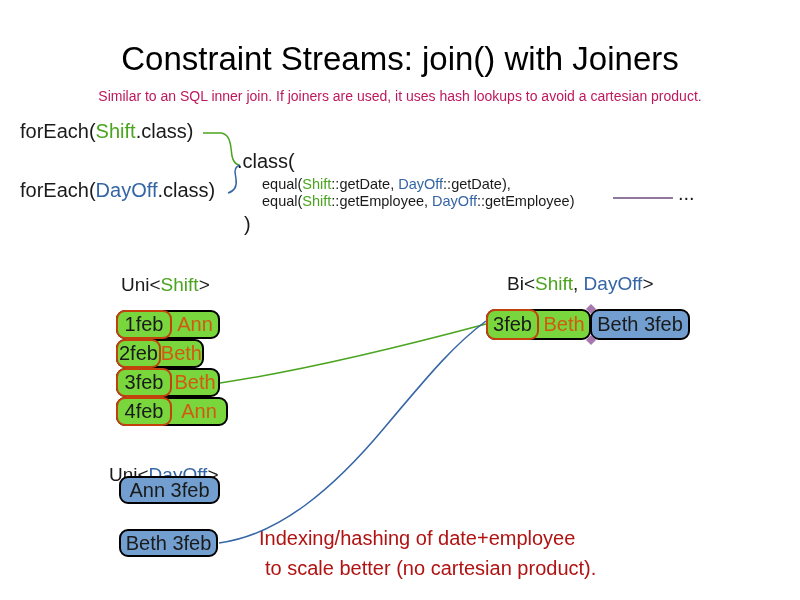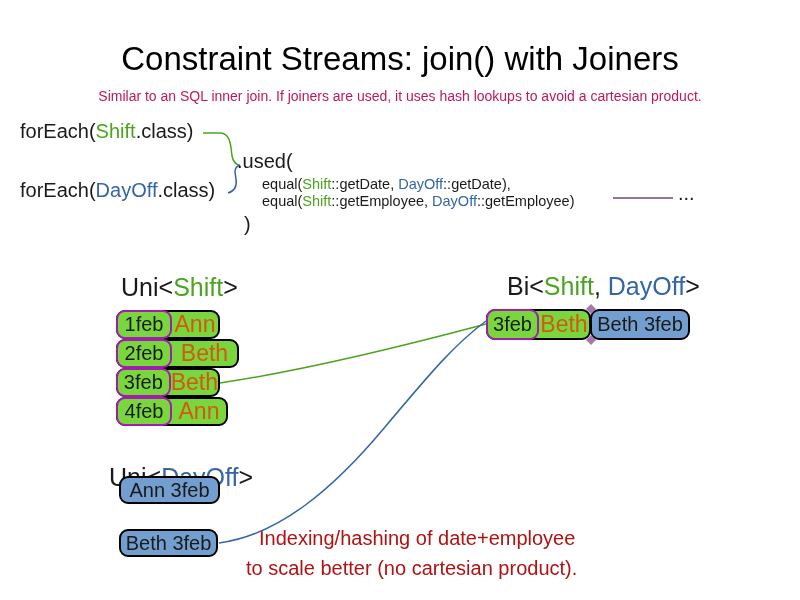--- a/index.html
+++ b/index.html
@@ -4,35 +4,35 @@
 <style>
   html,body{margin:0;padding:0;background:#fff;}
   body{width:800px;height:600px;position:relative;overflow:hidden;
        font-family:"Liberation Sans",sans-serif;color:var(--ink,#1a1a1a);}
   .abs{position:absolute;white-space:pre;line-height:1;}
   .center{left:0;width:800px;text-align:center;margin-top:21px;}
   .title{top:21px;font-size:33px;color:#000;}
   .subtitle{top:68px;font-size:14px;color:#be185d;}
   .fs20{font-size:20px;text-align:right;}
   .fs14{font-size:14.5px;text-align:right;}
-  .fs19{font-size:25px;}
+  .fs19{font-size:19px;}
   .green{color:var(--green);}
   .blue{color:var(--blue);}
   .note{color:var(--red);font-size:20px;}
   svg.layer{position:absolute;left:0;top:0;pointer-events:none;}
   .under{z-index:1;} .over{z-index:4;}
   .row{position:absolute;box-sizing:border-box;border:2px solid #000;border-radius:9px;
        display:flex;align-items:center;z-index:2;}
   .row.greenbg{background:var(--box-green);}
   .row.bluebg{background:var(--box-blue);justify-content:center;font-size:20px;}
-  .datebox{box-sizing:border-box;border:2px solid #a21caf;border-radius:9px;
+  .datebox{box-sizing:border-box;border:2px solid #c2410c;border-radius:9px;
            background:var(--box-green);height:calc(100% + 4px);margin:-2px 0 -2px -2px;
            display:flex;align-items:center;justify-content:center;font-size:20px;}
   .namecell{flex:1;display:flex;align-items:center;justify-content:center;
-            font-size:23px;color:var(--orange);}
+            font-size:20px;color:var(--orange);}
   .shift-date{width:56px;}
   .bi-date{width:53px;}
   .codelabel{z-index:2;}
 </style>
 </head>
 <body>
 
 <svg class="layer under" width="800" height="600" viewBox="0 0 800 600">
   <path d="M 203 133 H 221 C 228 134 230 140 231 148 L 232 156 C 233 161 235 164 239 165" fill="none" style="stroke:var(--green)" stroke-width="1.5"></path>
   <path d="M 228 193 C 235 191 237 186 236 179 L 235 172 C 235 168 237 166 240 165" fill="none" style="stroke:var(--blue)" stroke-width="1.5"></path>
@@ -41,37 +41,37 @@
   <path d="M 219 543 C 280 535 335 487 385 427 C 432 371 455 344 486 321" fill="none" style="stroke:var(--blue)" stroke-width="1.5"></path>
 </svg>
 
 <div class="abs center title">Constraint Streams: join() with Joiners</div>
 <div class="abs center subtitle">Similar to an SQL inner join. If joiners are used, it uses hash lookups to avoid a cartesian product.</div>
 
 <div class="abs fs20 codelabel" style="left:20px;top:121px"><span>forEach(</span><span class="green">Shift</span><span>.class)</span></div>
 
 <div class="abs fs20 codelabel" style="left:20px;top:180px"><span>forEach(</span><span class="blue">DayOff</span><span>.class)</span></div>
 
-<div class="abs fs20 codelabel" style="left:237px;top:151px">.used(</div>
+<div class="abs fs20 codelabel" style="left:237px;top:151px">.class(</div>
 
 <div class="abs fs14 codelabel" style="left:262px;top:177px"><span>equal(</span><span class="green">Shift</span><span>::getDate, </span><span class="blue">DayOff</span><span>::getDate),</span></div>
 
 <div class="abs fs14 codelabel" style="left:262px;top:194px"><span>equal(</span><span class="green">Shift</span><span>::getEmployee, </span><span class="blue">DayOff</span><span>::getEmployee)</span></div>
 
 <div class="abs fs20 codelabel" style="left:244px;top:214px">)</div>
 
 <div class="abs fs20 codelabel" style="left:678px;top:183px">...</div>
 
 <div class="abs fs19 codelabel" style="left:121px;top:275px"><span>Uni&lt;</span><span class="green">Shift</span><span>&gt;</span></div>
 
 <div class="row greenbg" style="left:116px;top:310px;width:104px;height:29px">
   <div class="datebox shift-date">1feb</div>
   <div class="namecell">Ann</div>
 </div>
-<div class="row greenbg" style="left:116px;top:339px;width:123px;height:29px">
+<div class="row greenbg" style="left:116px;top:339px;width:88px;height:29px">
   <div class="datebox shift-date">2feb</div>
   <div class="namecell">Beth</div>
 </div>
 <div class="row greenbg" style="left:116px;top:368px;width:104px;height:29px">
   <div class="datebox shift-date">3feb</div>
   <div class="namecell">Beth</div>
 </div>
 <div class="row greenbg" style="left:116px;top:397px;width:112px;height:29px">
   <div class="datebox shift-date">4feb</div>
   <div class="namecell">Ann</div>
@@ -84,18 +84,18 @@
   <div class="namecell">Beth</div>
 </div>
 <div class="row bluebg" style="left:590px;top:309px;width:100px;height:31px">Beth 3feb</div>
 
 <div class="abs fs19 codelabel" style="left:109px;top:465px"><span>Uni&lt;</span><span class="blue">DayOff</span><span>&gt;</span></div>
 
 <div class="row bluebg" style="left:119px;top:476px;width:101px;height:28px">Ann 3feb</div>
 <div class="row bluebg" style="left:119px;top:529px;width:99px;height:28px">Beth 3feb</div>
 
 <div class="abs note" style="left:259px;top:528px">Indexing/hashing of date+employee</div>
-<div class="abs note" style="left:246px;top:558px">to scale better (no cartesian product).</div>
+<div class="abs note" style="left:265px;top:558px">to scale better (no cartesian product).</div>
 
 <svg class="layer over" width="800" height="600" viewBox="0 0 800 600">
   <polygon points="586,309 591,314 596,309 591,304" style="fill:var(--seam)"></polygon>
   <polygon points="586,340 591,345 596,340 591,335" style="fill:var(--seam)"></polygon>
 </svg>
 
 </body></html>

